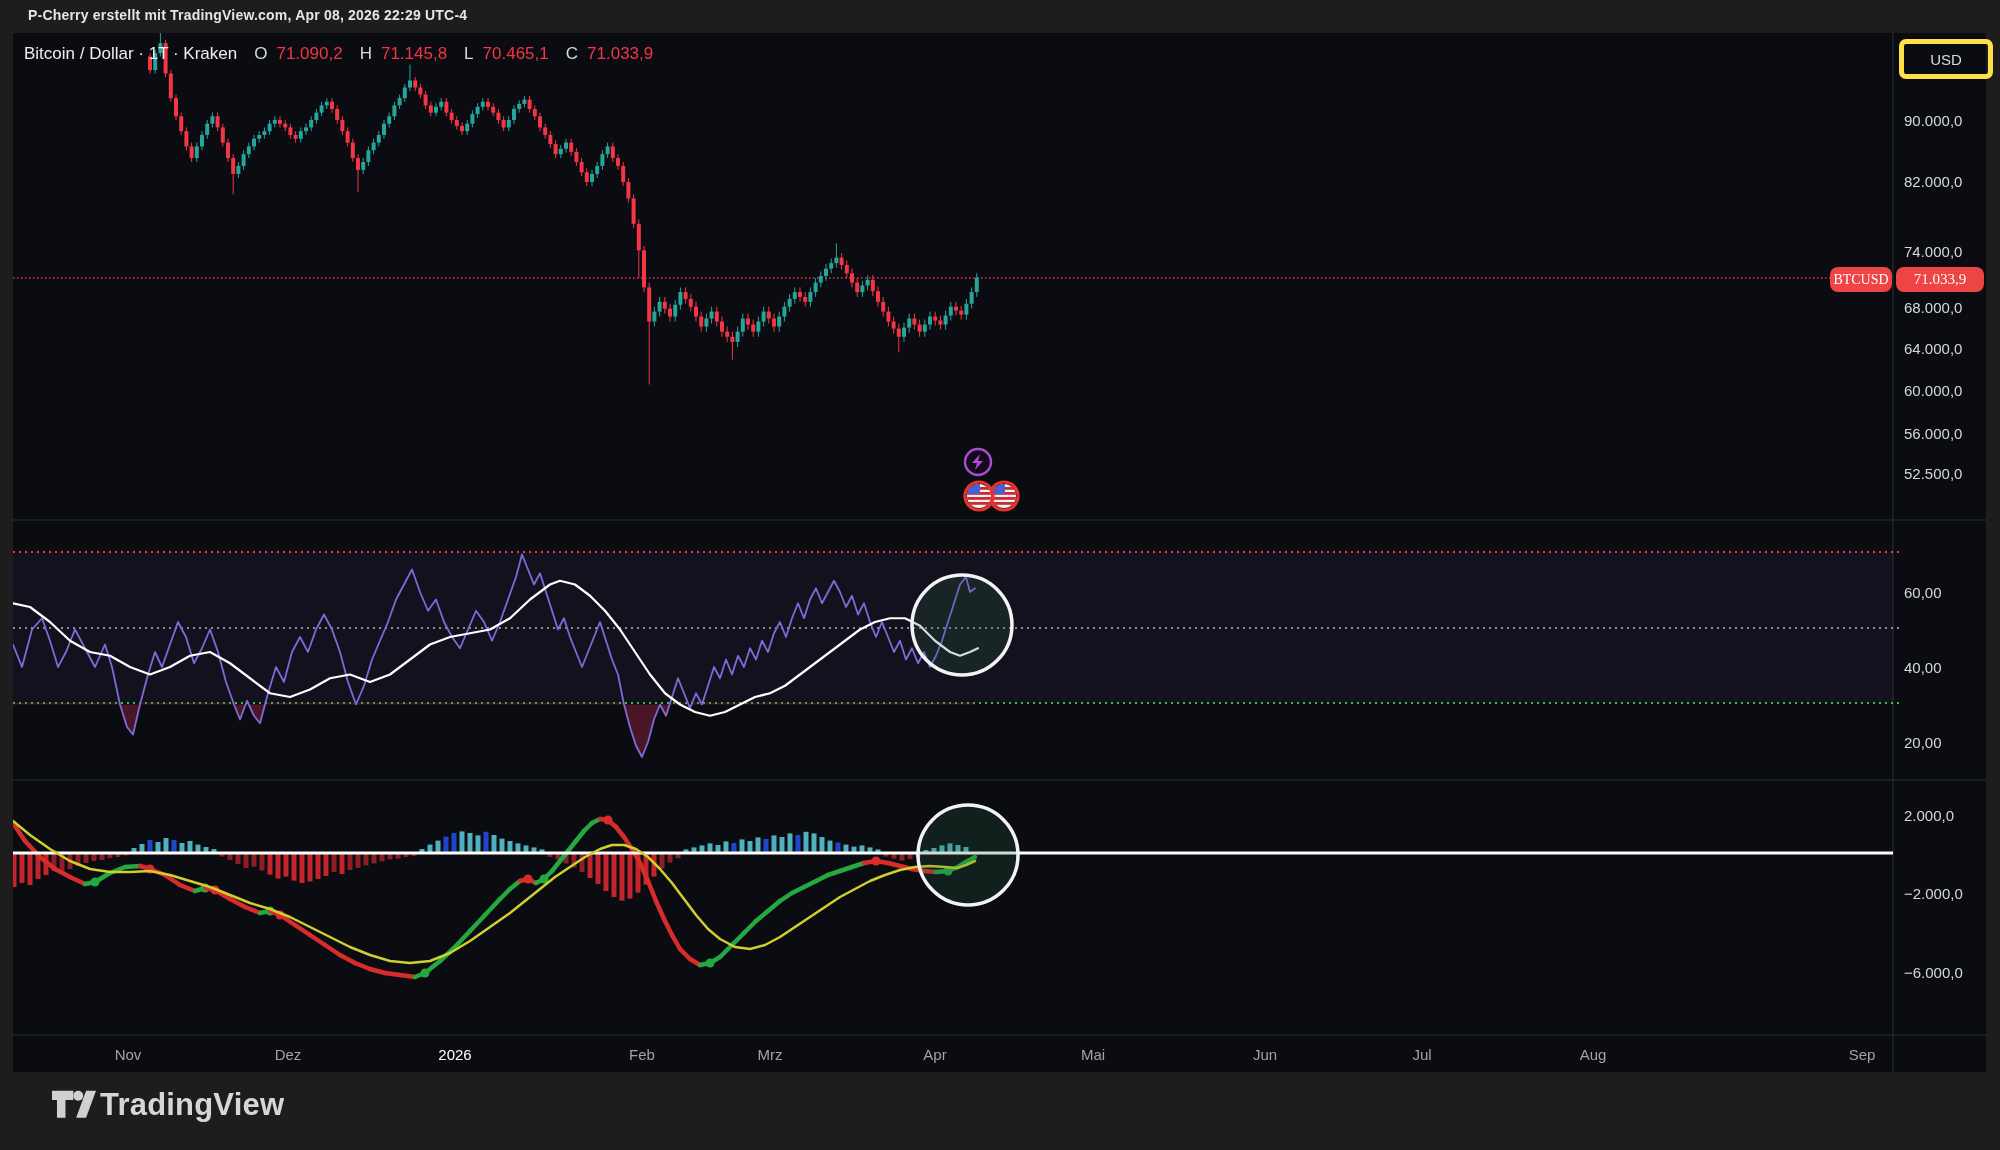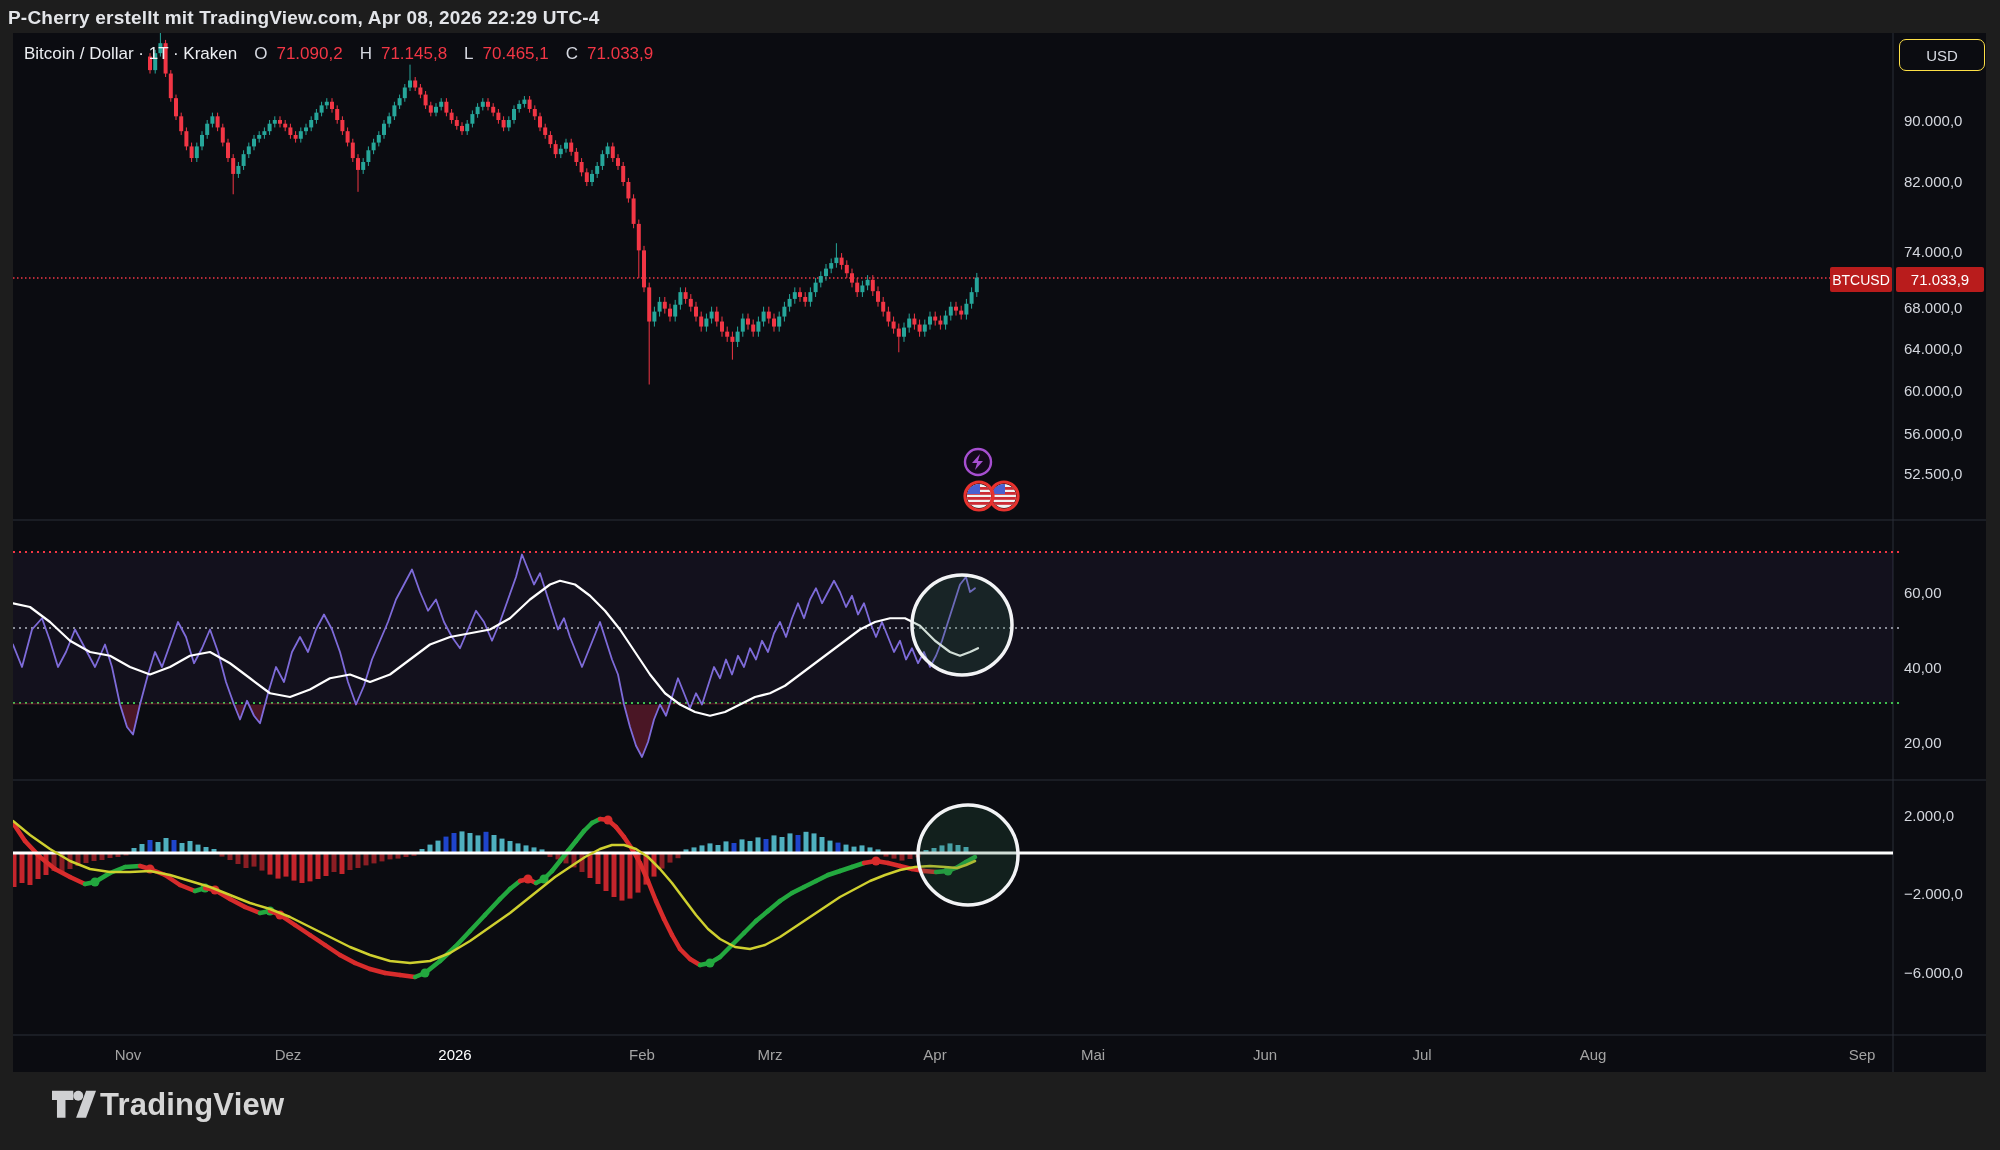--- a/index.html
+++ b/index.html
@@ -1,31 +1,31 @@
 <!DOCTYPE html>
 <html><head>
 <meta charset="utf-8">
 <style>
   html,body{margin:0;padding:0;background:#111;}
   .stage{position:relative;width:2000px;height:1150px;background:#1d1d1d;overflow:hidden;
          font-family:"Liberation Sans",sans-serif;}
-  .topbar{position:absolute;left:8px;top:7px;font-size:19px;font-weight:600;color:#e3e5e9;letter-spacing:.2px;}
+  .topbar{position:absolute;left:28px;top:7px;font-size:14px;font-weight:600;color:#e3e5e9;letter-spacing:.2px;}
   .frame{position:absolute;left:13px;top:33px;width:1973px;height:1039px;background:#0b0c11;
          border:1px solid #2a2e39;box-sizing:border-box;}
   .chart-svg{position:absolute;left:13px;top:33px;}
   .symbol-header{position:absolute;left:24px;top:44px;display:flex;align-items:baseline;gap:9px;
                  font-size:17px;color:#eceef2;white-space:nowrap;}
   .symbol-header .k{color:#d5d8e0;margin-left:8px;}
   .symbol-header .v{color:#f23645;}
-  .usd-btn{position:absolute;left:1899px;top:39px;width:84px;height:30px;border:1px solid #fde047;
+  .usd-btn{position:absolute;left:1899px;top:39px;width:84px;height:30px;border:5px solid #fde047;
            border-radius:7px;display:flex;align-items:center;justify-content:center;
            color:#d7dae2;font-size:15px;}
   .px-label{position:absolute;left:1904px;transform:translateY(-50%);font-size:15px;color:#d4d7de;white-space:nowrap;}
-  .red-box{position:absolute;background:#b91c1c;color:#fff;border-radius:2px;display:flex;
-           align-items:center;justify-content:center;font-size:14px;}
+  .red-box{position:absolute;background:#ef4444;color:#fff;border-radius:8px;display:flex;
+           align-items:center;justify-content:center;font-size:14px;font-family:Liberation Serif, serif;}
   .tag-sym{left:1830px;top:267px;width:62px;height:25px;}
   .tag-price{left:1896px;top:267px;width:88px;height:25px;font-size:15px;}
   .time-label{position:absolute;top:1046px;transform:translateX(-50%);font-size:15px;color:#a3a3a3;}
   .time-label.bold{font-weight:400;color:#fff;}
   .logo{position:absolute;left:52px;top:1085px;display:flex;align-items:center;gap:4px;}
   .logo-text{font-size:31px;font-weight:700;color:#d6d6d6;letter-spacing:.2px;}
 </style>
 </head>
 <body>
 

